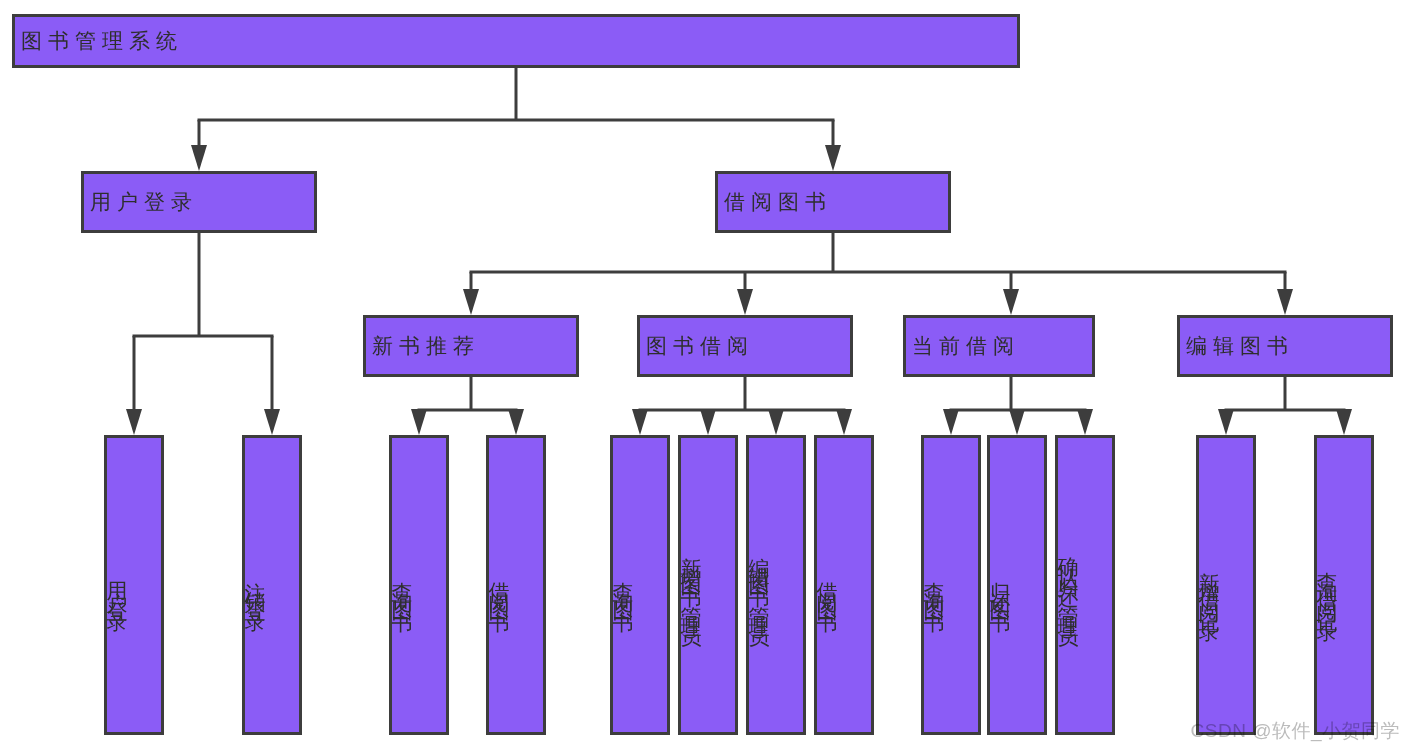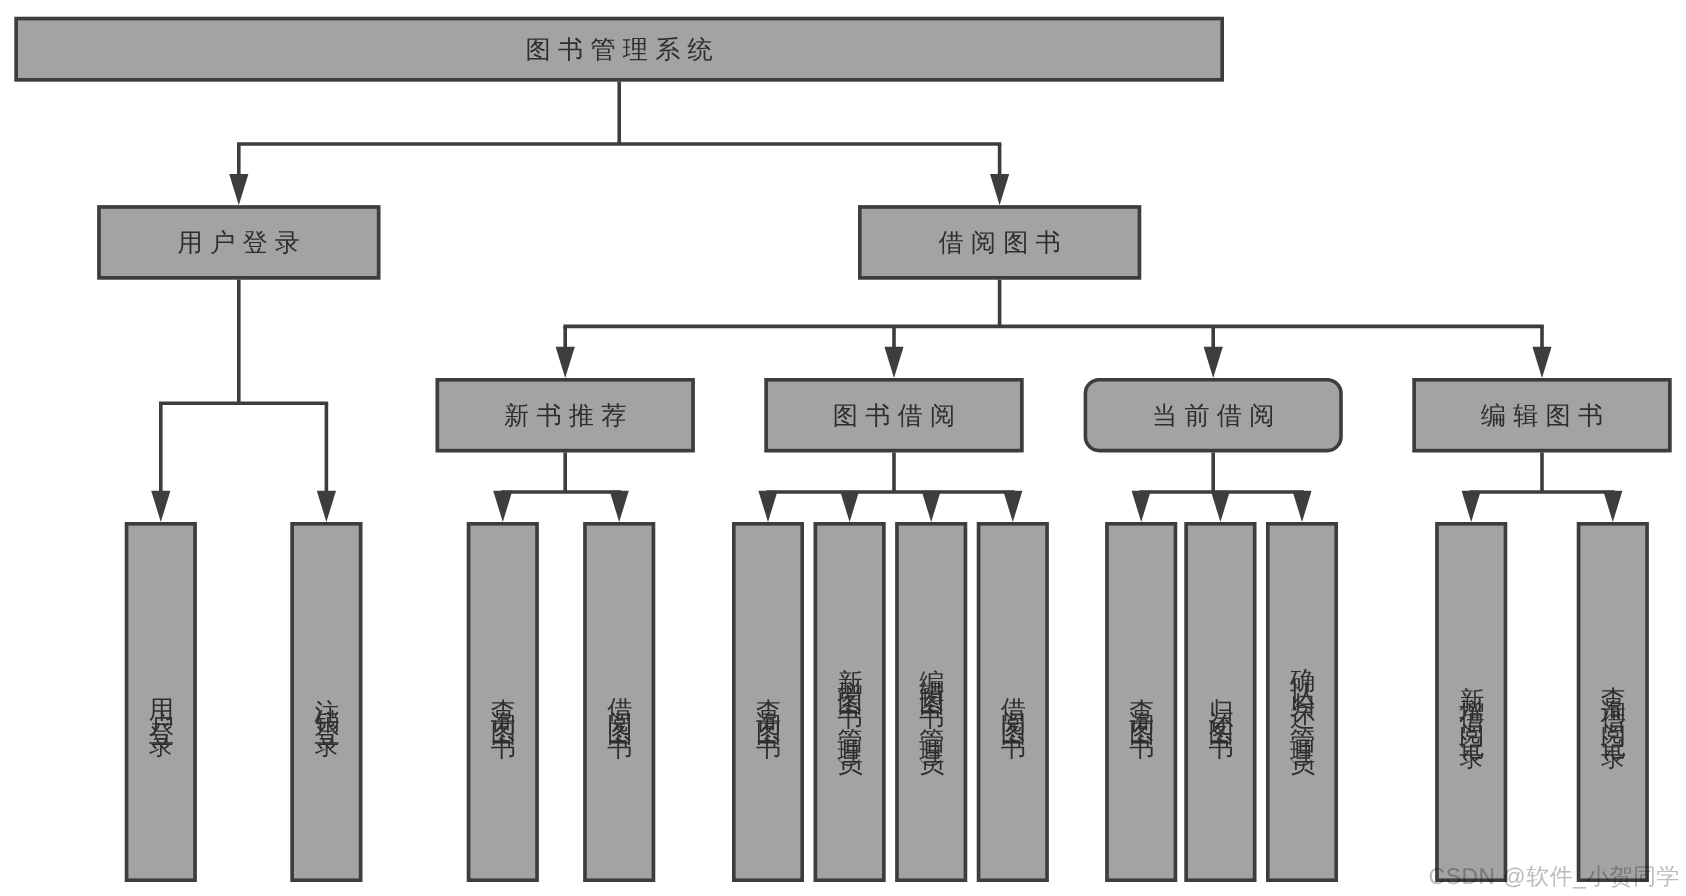--- a/index.html
+++ b/index.html
@@ -13,25 +13,24 @@
   }
   #edges {
     position: absolute;
     left: 0; top: 0;
     z-index: 2;
     pointer-events: none;
   }
   .node {
     position: absolute;
     box-sizing: border-box;
-    background: #a3a3a3;
+    background: #8b5cf6;
     border: 3px solid var(--border, #3d3d3d);
     display: flex;
     align-items: center;
-    justify-content: center;
     color: var(--text, #2e2e2e);
     font-size: 21px;
     z-index: 1;
   }
   .node .hlabel {
     letter-spacing: 6px;
     white-space: nowrap;
     text-indent: 6px;
   }
   .node .vlabel {
@@ -124,21 +123,21 @@
   <div class="node" style="left:715px; top:171px; width:236px; height:62px;">
     <span class="hlabel">借阅图书</span>
   </div>
 
   <div class="node" style="left:637px; top:315px; width:216px; height:62px;">
     <span class="hlabel">图书借阅</span>
   </div>
   <div class="node" style="left:363px; top:315px; width:216px; height:62px;">
     <span class="hlabel">新书推荐</span>
   </div>
-  <div class="node" style="left:903px; top:315px; width:216px; height:62px;border-radius:13px;">
+  <div class="node" style="left:903px; top:315px; width:192px; height:62px;">
     <span class="hlabel">当前借阅</span>
   </div>
   <div class="node" style="left:1177px; top:315px; width:216px; height:62px;">
     <span class="hlabel">编辑图书</span>
   </div>
 
   <div class="node" style="left:104px; top:435px; width:60px; height:300px;">
     <span class="vlabel">用户登录</span>
   </div>
   <div class="node" style="left:242px; top:435px; width:60px; height:300px;">

